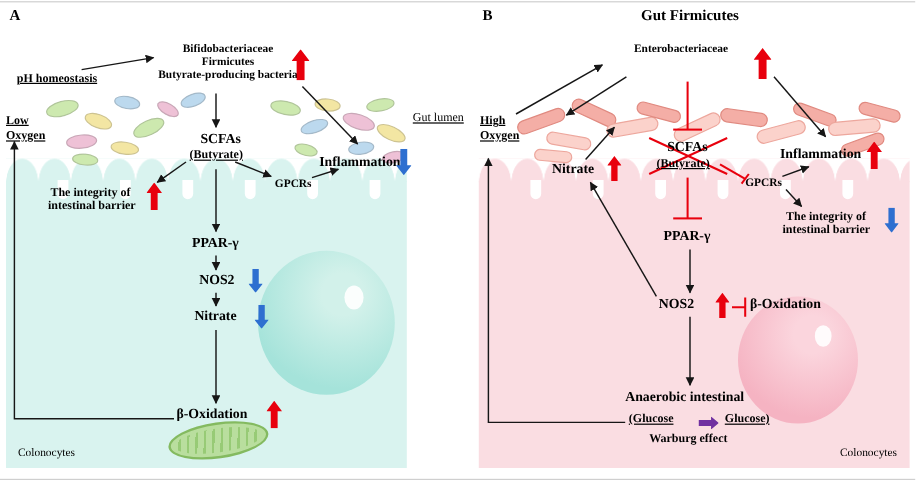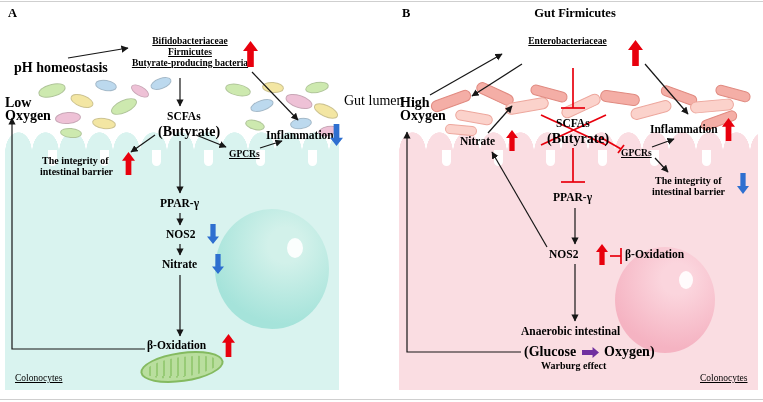--- a/index.html
+++ b/index.html
@@ -6,22 +6,22 @@
   .figure {
     position:relative; width:763px; height:402px; background:#ffffff;
     font-family:"Liberation Serif","DejaVu Serif",serif; color:#000; overflow:hidden;
   }
   .hrule { position:absolute; left:0; width:763px; height:1px; background:#cfcfcf; }
   .t { position:absolute; white-space:nowrap; line-height:1.15; }
   .b { font-weight:bold; }
   .center { text-align:center; }
   .fs12 { font-size:12.5px; }
   .fs11 { font-size:11.5px; }
-  .fs10 { font-size:14px; }
-  .fs9  { font-size:9.5px;text-decoration:underline; }
+  .fs10 { font-size:10px;text-decoration:underline; }
+  .fs9  { font-size:9.5px; }
   .fs8  { font-size:10px; }
 
   
   .body-a { position:absolute; left:5px; top:151px; width:334px; height:239px; background:var(--panel-a-bg,#d9f3ef); }
   .bumps-a { position:absolute; left:5px; top:132px; width:334px; height:20px;
     background-image:radial-gradient(13.5px 20px at 50% 100%, var(--panel-a-bg,#d9f3ef) 0 97%, transparent 100%);
     background-size:27px 20px; background-repeat:repeat-x; background-position:0 100%; }
   .body-b { position:absolute; left:399px; top:151px; width:359px; height:239px; background:var(--panel-b-bg,#fadde2); }
   .bumps-b { position:absolute; left:399px; top:132px; width:359px; height:20px;
     background-image:radial-gradient(13.5px 20px at 50% 100%, var(--panel-b-bg,#fadde2) 0 97%, transparent 100%);
@@ -236,17 +236,17 @@
 
   <div class="t b fs11" style="left:553px; top:191px">PPAR-γ</div>
 
   <div class="t b fs11" style="left:549px; top:248px">NOS2</div>
   <div class="ba up red" style="left:596px; top:244px; width:12px; height:21px"></div>
   <div class="t b fs11" style="left:625px; top:248px">β-Oxidation</div>
 
   <div class="t b fs11" style="left:521px; top:325px">Anaerobic intestinal</div>
   <div class="t b fs10" style="left:524px; top:344px">(Glucose</div>
   <div class="ba right violet" style="left:582px; top:347px; width:17px; height:11px"></div>
-  <div class="t b fs10" style="left:604px; top:344px">Oxygen)</div>
+  <div class="t b fs10" style="left:604px; top:344px">Glucose)</div>
   <div class="t b fs8" style="left:541px; top:360px">Warburg effect</div>
 
   <div class="t fs9" style="left:700px; top:373px">Colonocytes</div>
 </div>
 
 </body></html>

